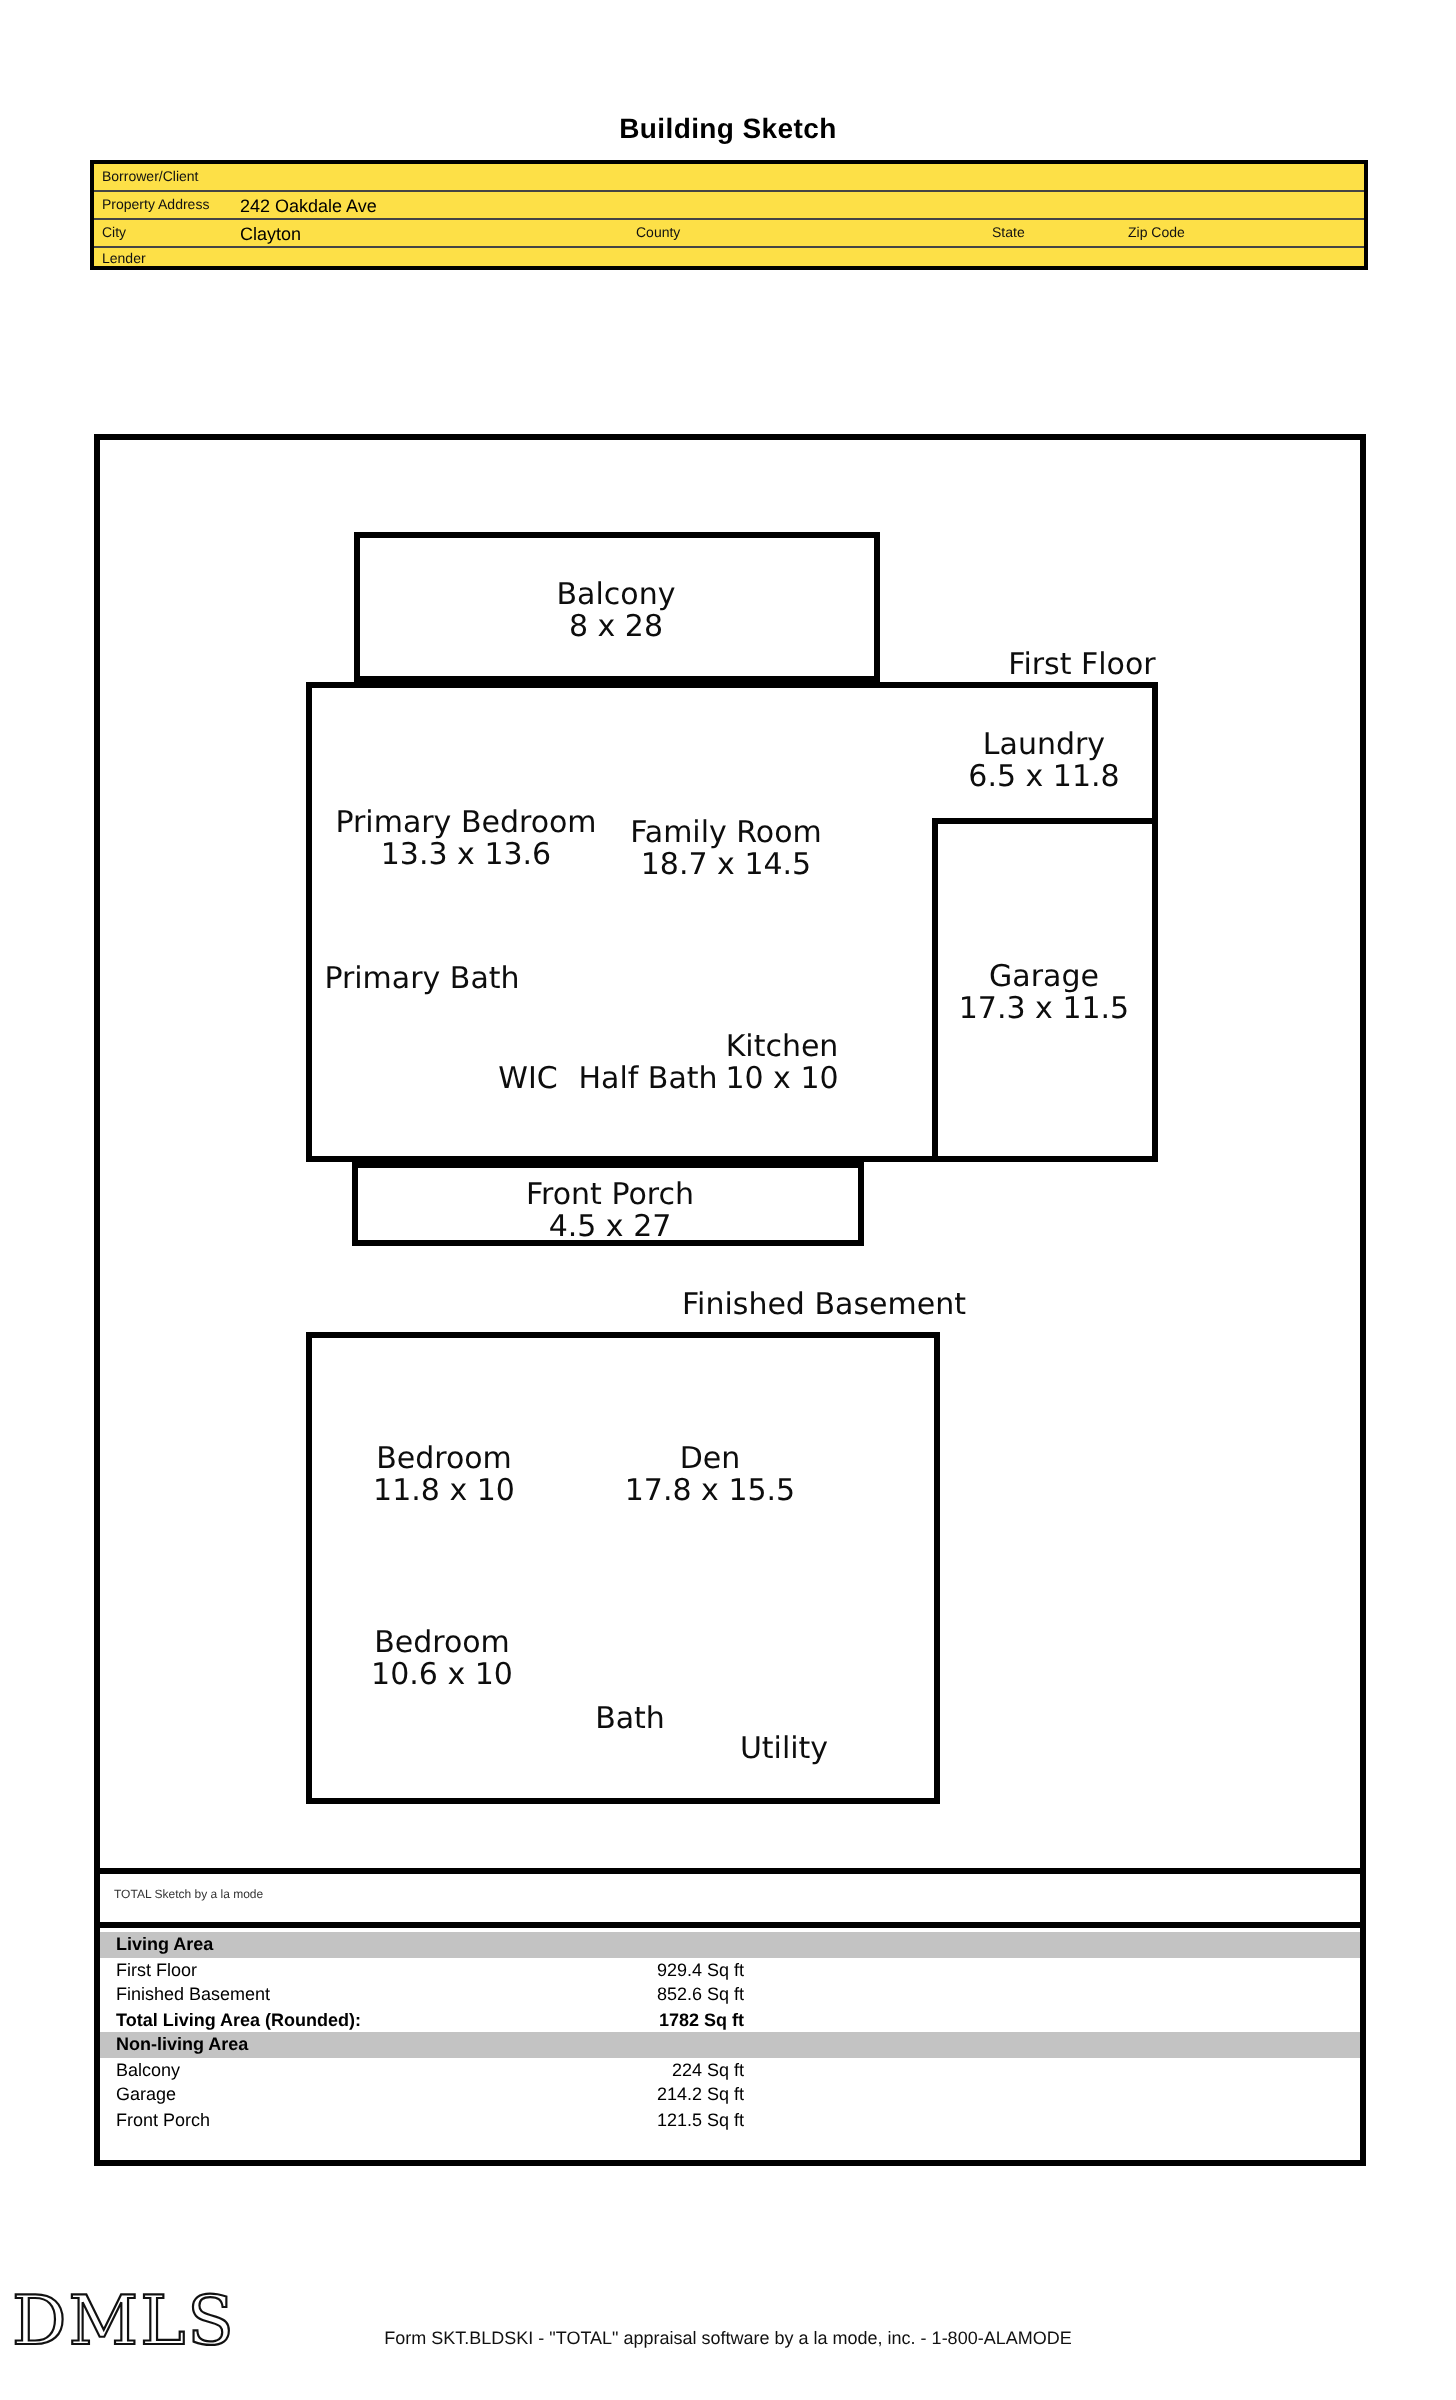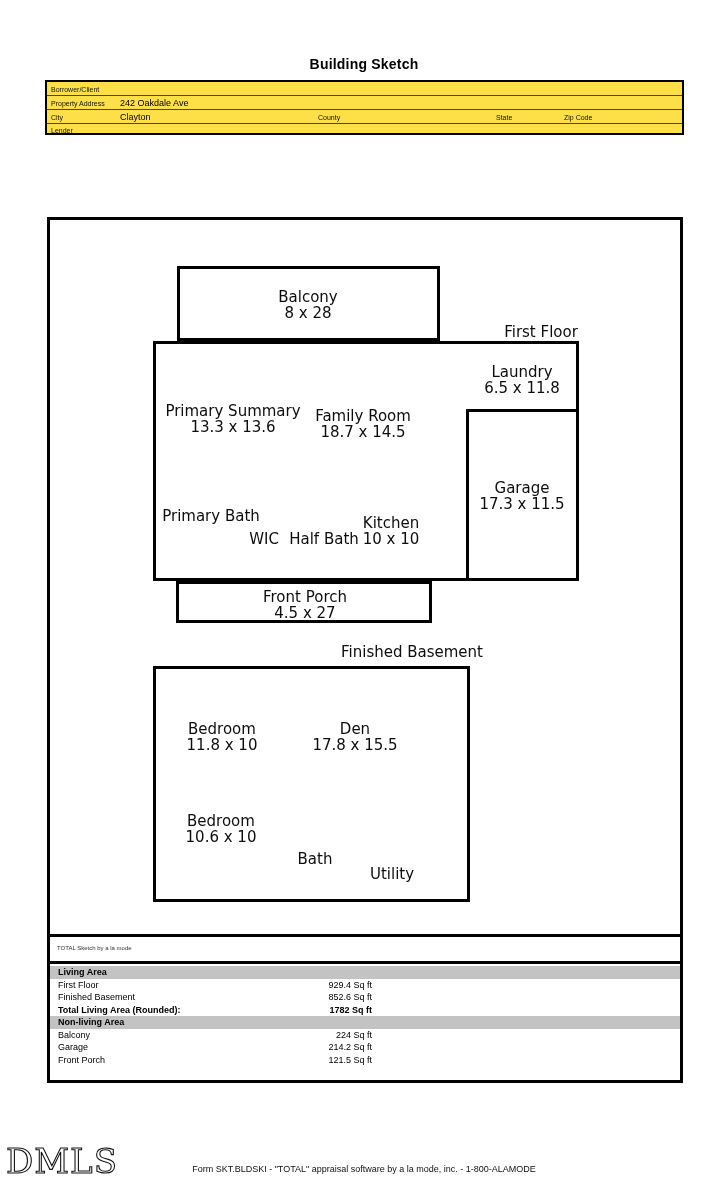--- a/index.html
+++ b/index.html
@@ -89,32 +89,32 @@
     <div class="rlabel" style="left:258px; top:85px;">
       <div>Balcony</div>
       <div>8 x 28</div>
     </div>
     <div class="rlabel" style="left:491px; top:112px;">First Floor</div>
     <div class="rlabel" style="left:472px; top:160px;">
       <div>Laundry</div>
       <div>6.5 x 11.8</div>
     </div>
     <div class="rlabel" style="left:183px; top:199px;">
-      <div>Primary Summary</div>
+      <div>Primary Bedroom</div>
       <div>13.3 x 13.6</div>
     </div>
     <div class="rlabel" style="left:313px; top:204px;">
       <div>Family Room</div>
       <div>18.7 x 14.5</div>
     </div>
     <div class="rlabel" style="left:472px; top:276px;">
       <div>Garage</div>
       <div>17.3 x 11.5</div>
     </div>
-    <div class="rlabel" style="left:161px; top:296px;">Primary Bath</div>
+    <div class="rlabel" style="left:161px; top:269px;">Primary Bath</div>
     <div class="rlabel" style="left:214px; top:319px;">WIC</div>
     <div class="rlabel" style="left:274px; top:319px;">Half Bath</div>
     <div class="rlabel" style="left:341px; top:311px;">
       <div>Kitchen</div>
       <div>10 x 10</div>
     </div>
     <div class="rlabel" style="left:255px; top:385px;">
       <div>Front Porch</div>
       <div>4.5 x 27</div>
     </div>

